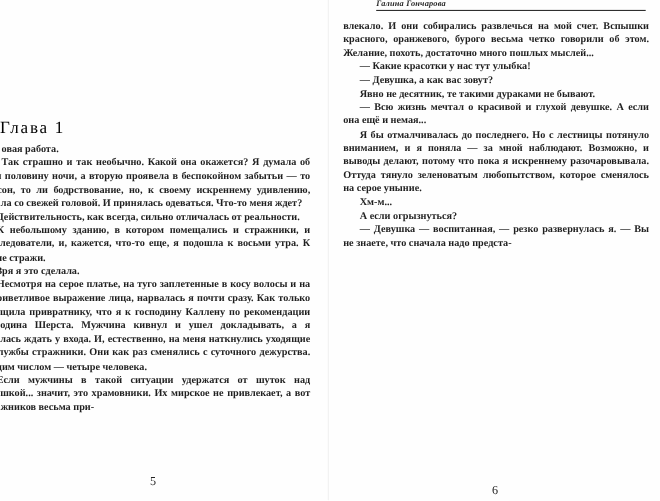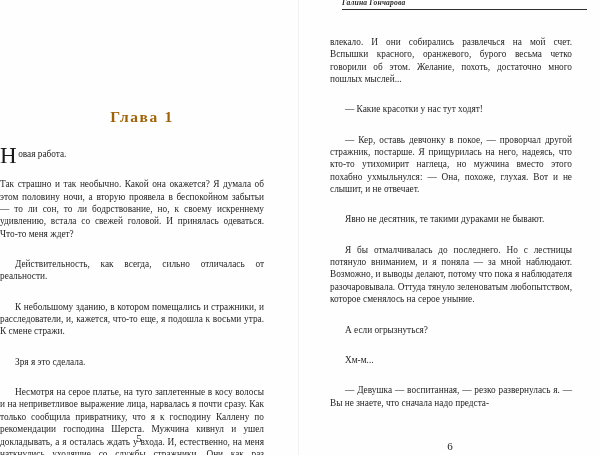--- a/index.html
+++ b/index.html
@@ -74,26 +74,25 @@
     height: 1px;
     background: #2e2e2e;
   }
 
   
   .chapter-title {
     position: absolute;
     left: 0;
     right: 8px;
     top: 108px;
-    text-align: center;
+    text-align: left;
     font-size: 15.5px;
     letter-spacing: 1.6px;
-    color: #a16207;
+    color: #000000;
     filter: blur(0.14px);
-    font-weight: bold;
   }
 
   
   .body-col {
     position: absolute;
     font-size: 9.3px;
     line-height: 12.35px;
     text-align: justify;
     text-justify: inter-word;
     color: #1f1f1f;
@@ -103,22 +102,23 @@
     left: -18px;
     width: 300px;
     top: 130px;
   }
   .body-right {
     left: 12px;
     width: 278px;
     top: 18px;
   }
   .body-col p {
-    margin: 18px;
+    margin: 0;
     text-indent: 15px;
+    font-weight: bold;
   }
   .body-col p.noindent {
     text-indent: 0;
   }
 
   
   .dropcap-para {
     text-indent: 0 !important;
     position: relative;
   }
@@ -179,25 +179,26 @@
 
   <div class="page page-right">
 
     <div class="running-head-wrap">
       <div class="running-head">Галина Гончарова</div>
       <div class="running-rule"></div>
     </div>
 
     <div class="body-col body-right">
       <p class="noindent">влекало. И они собирались развлечься на мой счет. Вспышки красного, оранжевого, бурого весьма четко говорили об этом. Желание, похоть, достаточно много пошлых мыслей...</p>
-      <p>— Какие красотки у нас тут ходят!</p>
-      <p>— Кер, оставь девчонку в покое, — проворчал другой стражник, постарше. Я прищурилась на него, надеясь, что кто-то утихомирит наглеца, но мужчина вместо этого похабно ухмыльнулся: — Она, похоже, глухая. Вот и не слышит, и не отвечает.</p>
+      <p>— Какие красотки у нас тут улыбка!</p>
+      <p>— Девушка, а как вас зовут?</p>
       <p>Явно не десятник, те такими дураками не бывают.</p>
-      <p>Я бы отмалчивалась до последнего. Но с лестницы потянуло вниманием, и я поняла — за мной наблюдают. Возможно, и выводы делают, потому что пока я наблюдателя разочаровывала. Оттуда тянуло зеленоватым любопытством, которое сменялось на серое уныние.</p>
+      <p>— Всю жизнь мечтал о красивой и глухой девушке. А если она ещё и немая...</p>
+      <p>Я бы отмалчивалась до последнего. Но с лестницы потянуло вниманием, и я поняла — за мной наблюдают. Возможно, и выводы делают, потому что пока я искреннему разочаровывала. Оттуда тянуло зеленоватым любопытством, которое сменялось на серое уныние.</p>
+      <p>Хм-м...</p>
       <p>А если огрызнуться?</p>
-      <p>Хм-м...</p>
       <p>— Девушка — воспитанная, — резко развернулась я. — Вы не знаете, что сначала надо предста-</p>
     </div>
 
     <div class="folio folio-right">6</div>
   </div>
 
 </div>
 
 </body></html>

